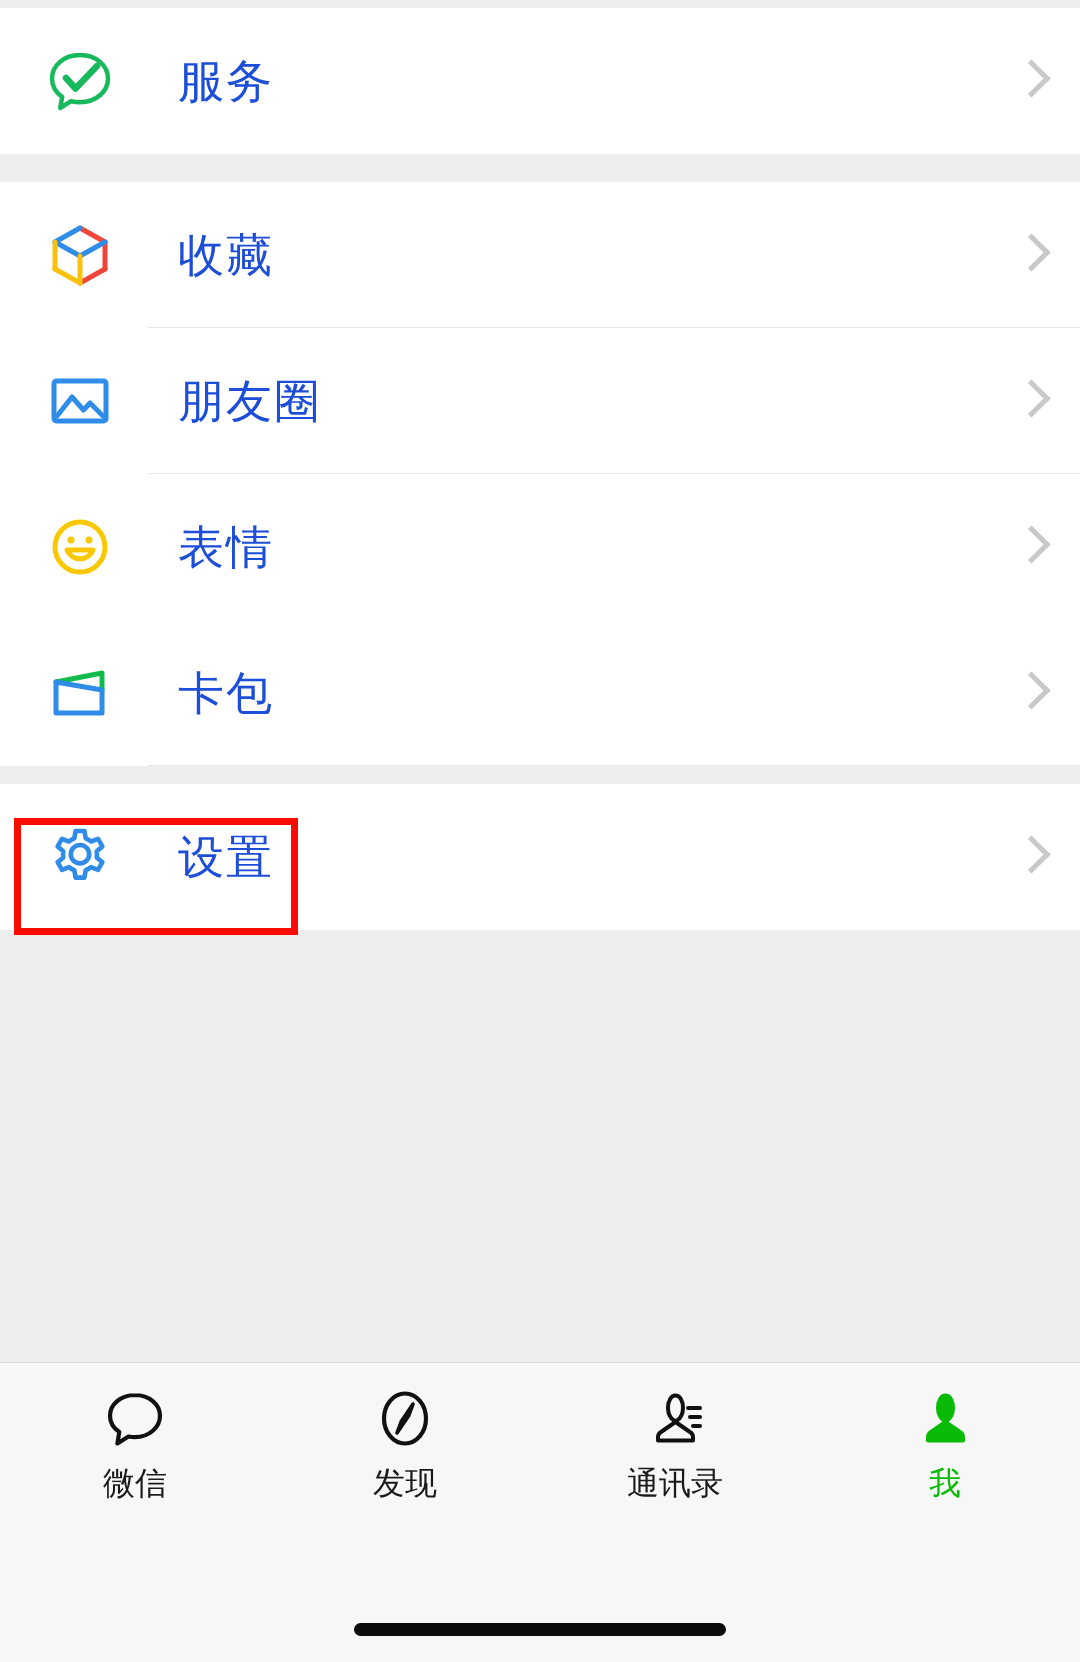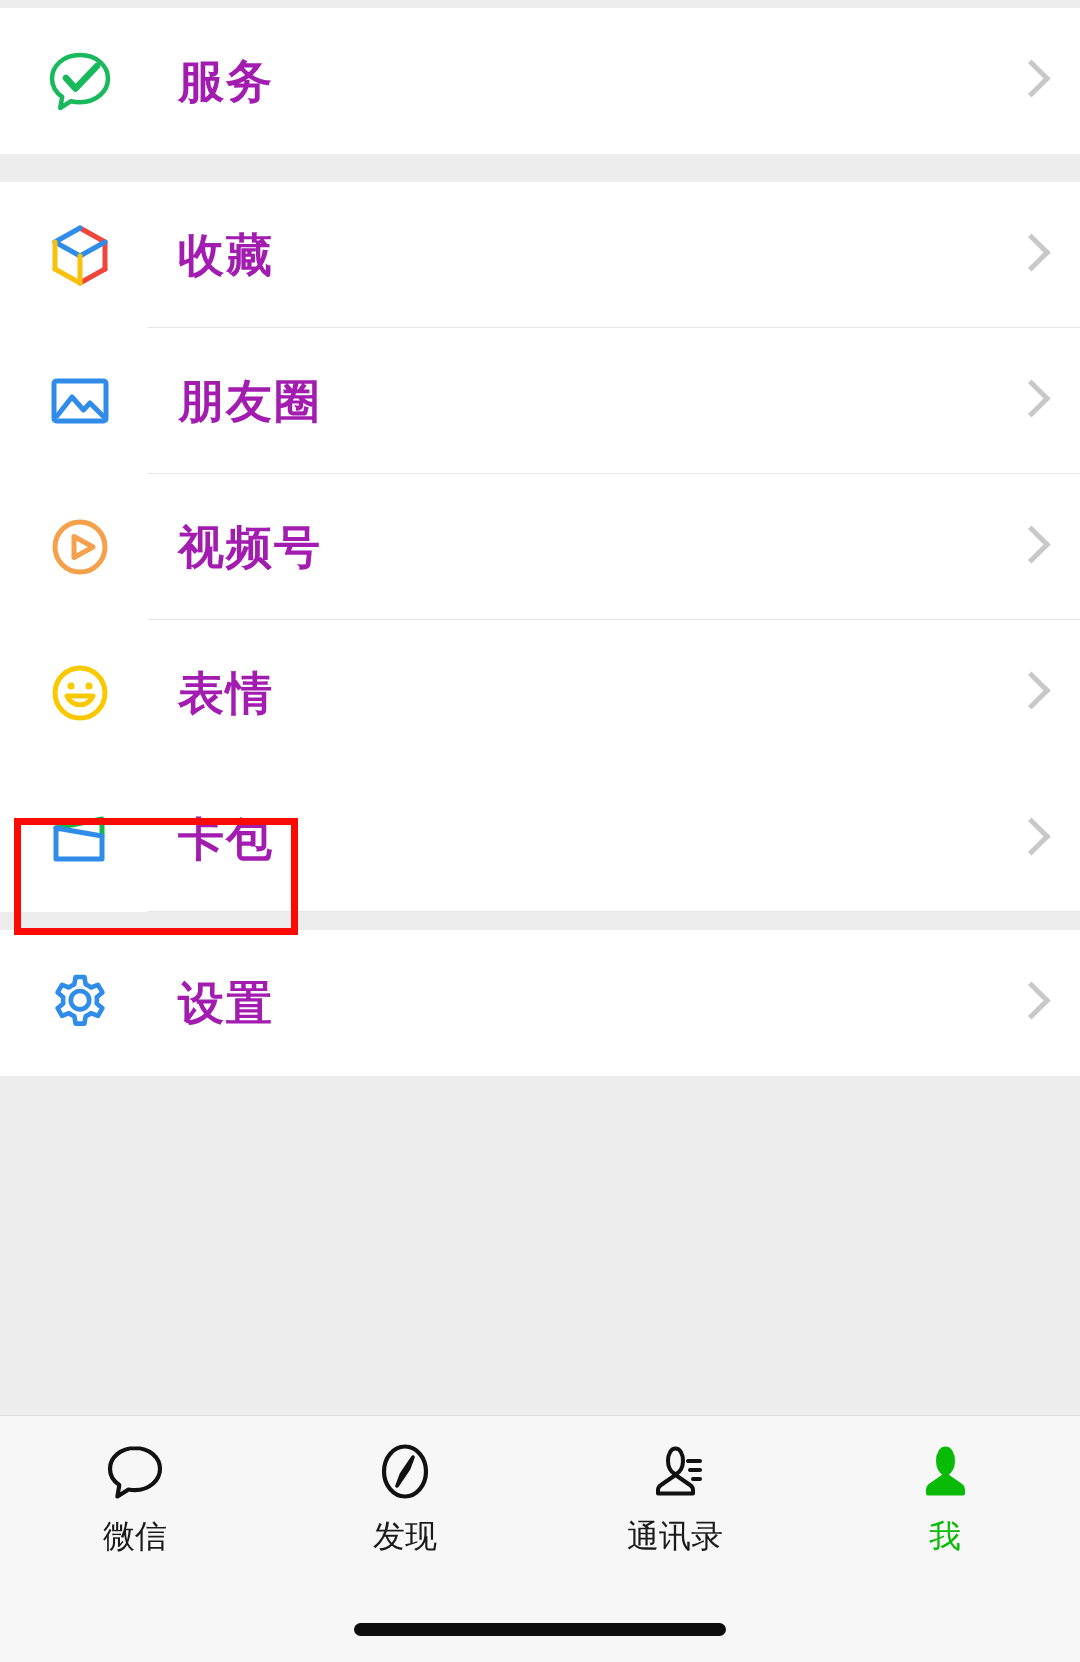--- a/index.html
+++ b/index.html
@@ -68,23 +68,23 @@
     height: 76px;
     flex: 0 0 76px;
     display: flex;
     align-items: center;
     justify-content: center;
   }
 
   .row-label {
     margin-left: 60px;
     font-size: 46px;
-    color: #a21caf;
+    color: #1d4ed8;
     letter-spacing: 2px;
-    font-weight: 700;
+    font-weight: 400;
     line-height: 1;
     flex: 1 1 auto;
   }
 
   .chevron {
     width: 26px;
     height: 46px;
     flex: 0 0 26px;
     position: relative;
   }
@@ -112,21 +112,21 @@
     pointer-events: none;
     z-index: 20;
   }
 
   
   .tabbar {
     position: absolute;
     left: 0;
     bottom: 0;
     width: 1080px;
-    height: 247px;
+    height: 300px;
     background: #f7f7f7;
     border-top: 1px solid #dcdcdc;
     box-sizing: border-box;
   }
   .tabs {
     display: flex;
     width: 100%;
     padding-top: 22px;
     box-sizing: border-box;
   }
@@ -214,31 +214,20 @@
           <svg width="70" height="70" viewBox="0 0 70 70">
             <rect x="9" y="15" width="52" height="40" rx="2.5" fill="none" stroke="#2f8ce8" stroke-width="5"></rect>
             <path d="M12 50 L27 31 L38.5 44 L45 37 L58 50" fill="none" stroke="#2f8ce8" stroke-width="5" stroke-linecap="round" stroke-linejoin="round"></path>
           </svg>
         </span>
         <span class="row-label">朋友圈</span>
         <span class="chevron"></span>
         <span class="row-sep"></span>
       </div>
 
-      <div class="row">
-        <span class="row-icon">
-          <svg width="70" height="70" viewBox="0 0 70 70">
-            <circle cx="35" cy="35" r="25" fill="none" stroke="#f5a04b" stroke-width="5"></circle>
-            <path d="M29 24.5 L48 35 L29 45.5 Z" fill="none" stroke="#f5a04b" stroke-width="5" stroke-linejoin="round"></path>
-          </svg>
-        </span>
-        <span class="row-label">视频号</span>
-        <span class="chevron"></span>
-        <span class="row-sep"></span>
-      </div>
 
       <div class="row">
         <span class="row-icon">
           <svg width="70" height="70" viewBox="0 0 70 70">
             <circle cx="35" cy="35" r="25" fill="none" stroke="#fac800" stroke-width="5"></circle>
             <circle cx="26" cy="28" r="3.6" fill="#fac800"></circle>
             <circle cx="44" cy="28" r="3.6" fill="#fac800"></circle>
             <path d="M22 38 A14 14 0 0 0 48 38 Z" fill="none" stroke="#fac800" stroke-width="5" stroke-linejoin="round"></path>
           </svg>
         </span>

